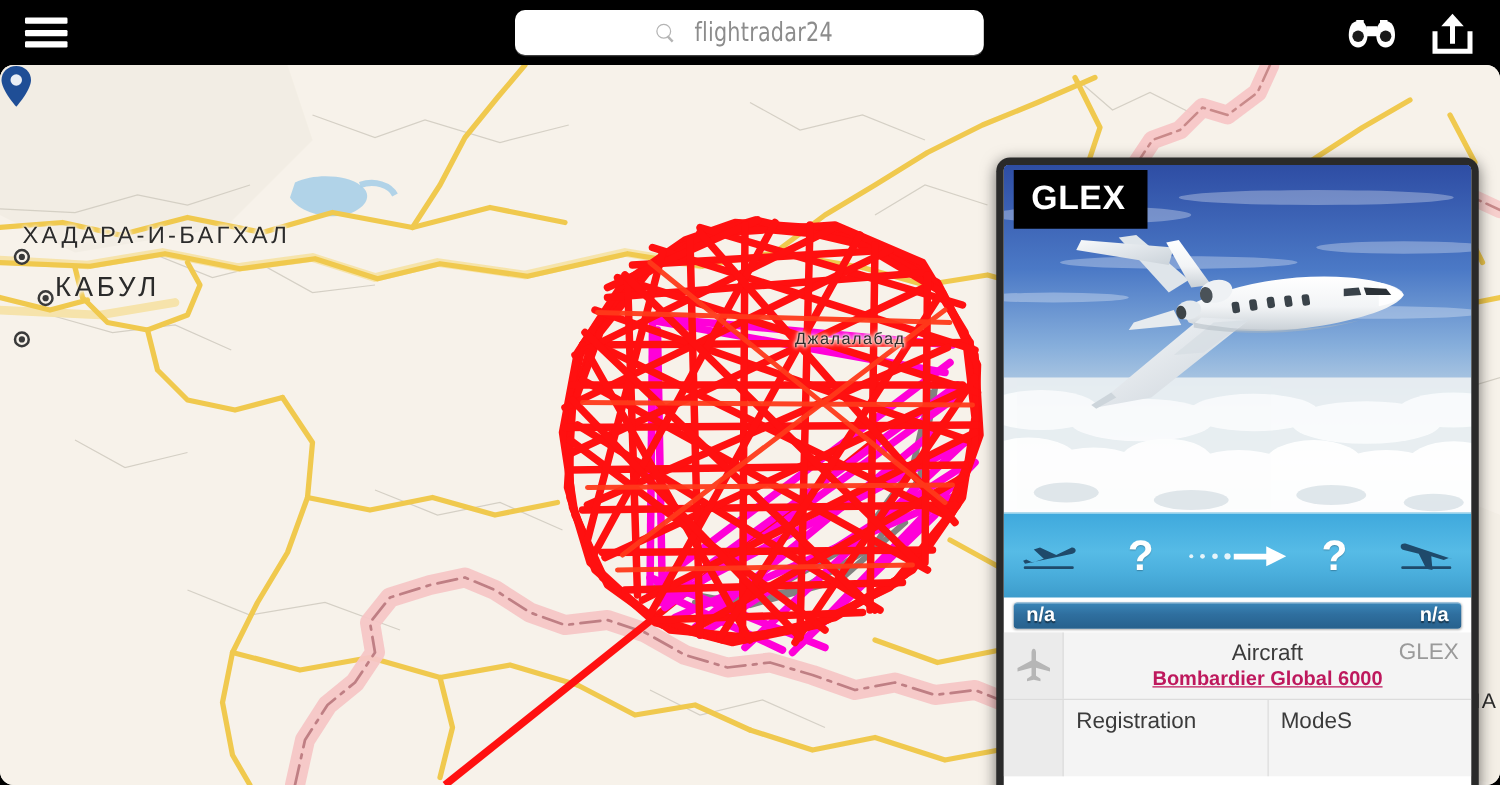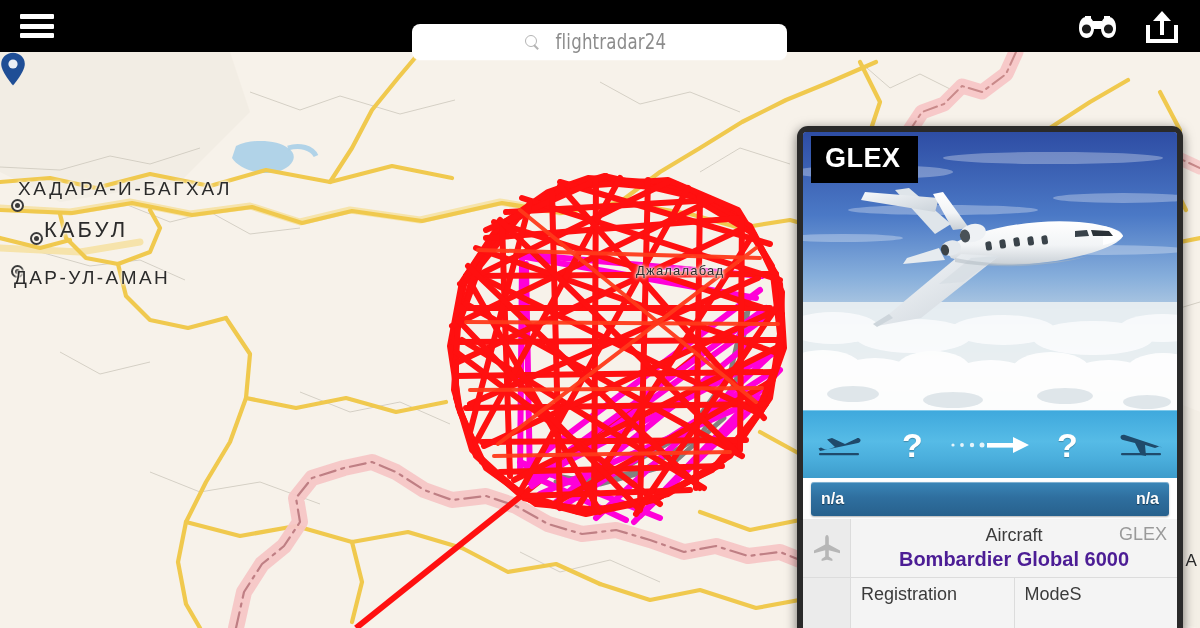--- a/index.html
+++ b/index.html
@@ -29,21 +29,20 @@
 
   .searchbox {
     position: absolute; left: 412px; top: 8px;
     width: 375px; height: 36px;
     background: #fff;
     border-radius: 8px;
     box-shadow: 0 1px 0 rgba(255,255,255,.25);
     display: flex; align-items: center; justify-content: center;
     gap: 8px;
     cursor: text;
-    margin-top: 16px;
   }
   .searchbox .magn { display:block; width:15px; height:15px; position:relative; opacity:.55; }
   .searchbox .magn::before {
     content:""; position:absolute; left:0; top:0; width:10px; height:10px;
     border:1.6px solid #777; border-radius:50%;
   }
   .searchbox .magn::after {
     content:""; position:absolute; left:9px; top:9px; width:6px; height:1.8px;
     background:#777; transform: rotate(45deg); transform-origin: left center;
   }
@@ -56,20 +55,21 @@
   .topicon { position: absolute; top: 9px; cursor: pointer; }
   .ic-binoculars { left: 1076px; width: 44px; height: 34px; }
   .ic-share { left: 1142px; width: 40px; height: 36px; }
 
   
   .map {
     position: absolute; left: 0; top: 52px;
     width: 1200px; height: 576px;
     background: #f7f2ea;
     overflow: hidden;
+    border-radius: 11px;
   }
   .map svg { position: absolute; left: 0; top: 0; }
 
   .maplabel {
     position: absolute;
     font-family: "Liberation Sans", sans-serif;
     color: #2b2b2b;
     white-space: nowrap;
     text-shadow: 0 0 3px #f7f2ea, 0 0 3px #f7f2ea, 0 0 2px #f7f2ea, 0 0 5px #f7f2ea;
     pointer-events: none;
@@ -143,21 +143,21 @@
   }
   .routebar > div {
     flex: 1; display: flex; align-items: center; justify-content: center;
     height: 100%;
   }
   .rb-q { color:#fff; font-size:34px; font-weight:bold; line-height:1;
           text-shadow: 0 1px 1px rgba(0,0,0,.25); }
 
   .nabar {
     position: relative;
-    height: 34px;
+    height: 21px;
     margin: 0 8px;
     background: linear-gradient(to bottom, #3a86b8 0%, #2f6f9f 45%, #27618d 100%);
     border-radius: 3px;
     box-shadow: inset 0 1px 0 rgba(255,255,255,.35), 0 1px 2px rgba(0,0,0,.3);
     display: flex; align-items: center; justify-content: space-between;
     padding: 0 10px;
   }
   .nabar span {
     color: #fff; font-size: 16px; font-weight: bold;
     text-shadow: 0 1px 1px rgba(0,0,0,.5);
@@ -185,22 +185,23 @@
   }
   .cell + .cell { border-left: 1px solid #dcdcdc; }
   .cap {
     font-size: 18px; color: #3b3b3b; line-height: 1.25;
   }
   .cap-right {
     position: absolute; right: 10px; top: 5px;
     font-size: 18px; color: #9a9a9a;
   }
   .val {
-    font-size: 20px; font-weight: bold; color: #4c1d95; line-height: 1.15;
+    font-size: 16px; font-weight: bold; color: #be185d; line-height: 1.15;
     margin-top: 1px;
+    text-decoration: underline;
   }
   .row-aircraft .cell { padding-bottom: 6px; text-align: center; }
   .row-reg { min-height: 62px; }
   .row-reg .cell { padding-bottom: 18px; }
 </style>
 </head>
 <body>
 
 <div id="root">
 
@@ -394,21 +395,20 @@
     <span class="poi poi-3"></span>
 
     <svg class="pin" viewBox="0 0 26 34">
       <path d="M13 0.8 C6.2 0.8 1.2 5.8 1.2 12 C1.2 20.2 13 33.4 13 33.4 C13 33.4 24.8 20.2 24.8 12
                C24.8 5.8 19.8 0.8 13 0.8 Z" fill="#1f4e96"></path>
       <circle cx="13" cy="12" r="4.6" fill="#e9eef5"></circle>
     </svg>
 
     <div class="maplabel lbl-khadara">ХАДАРА-И-БАГХАЛ</div>
     <div class="maplabel lbl-kabul">КАБУЛ</div>
-    <div class="maplabel lbl-darul">ДАР-УЛ-АМАН</div>
     <div class="maplabel lbl-jalal">Джалалабад</div>
     <div class="maplabel lbl-na-r">НА</div>
   </div>
 
   <div class="panel">
     <div class="panel-inner">
 
       <div class="hero">
         <svg width="374" height="278" viewBox="0 0 374 278">
           <defs>

